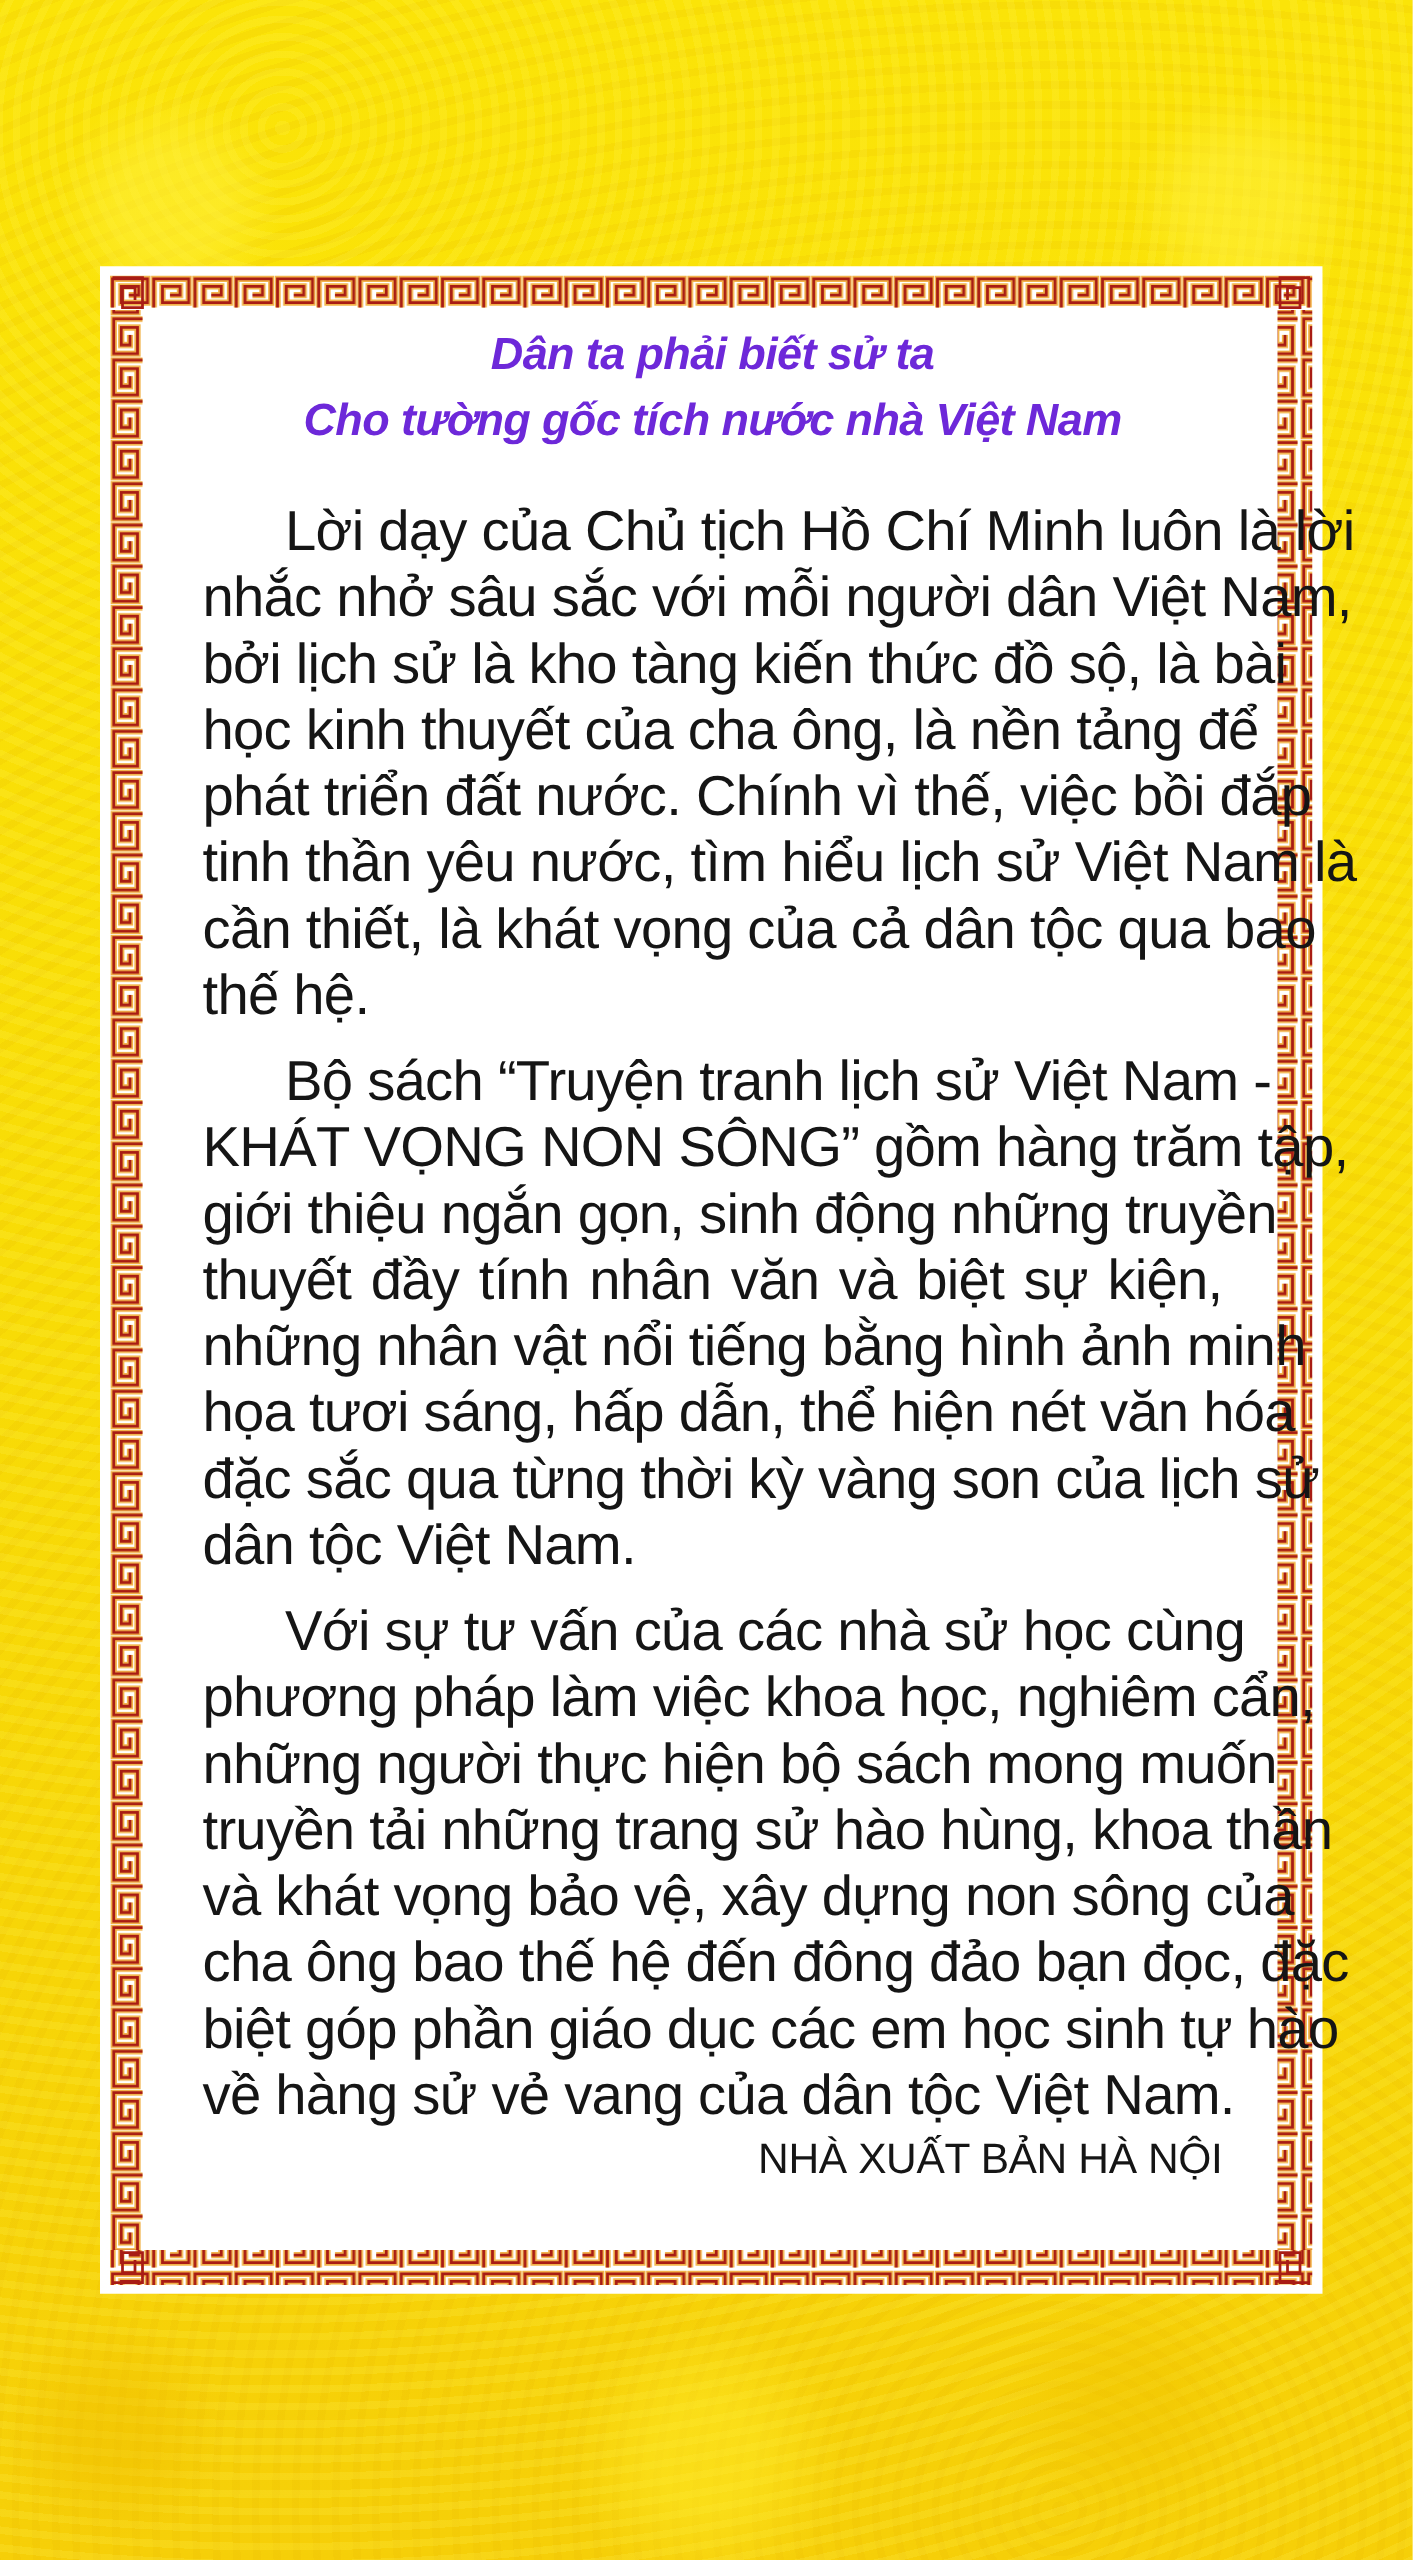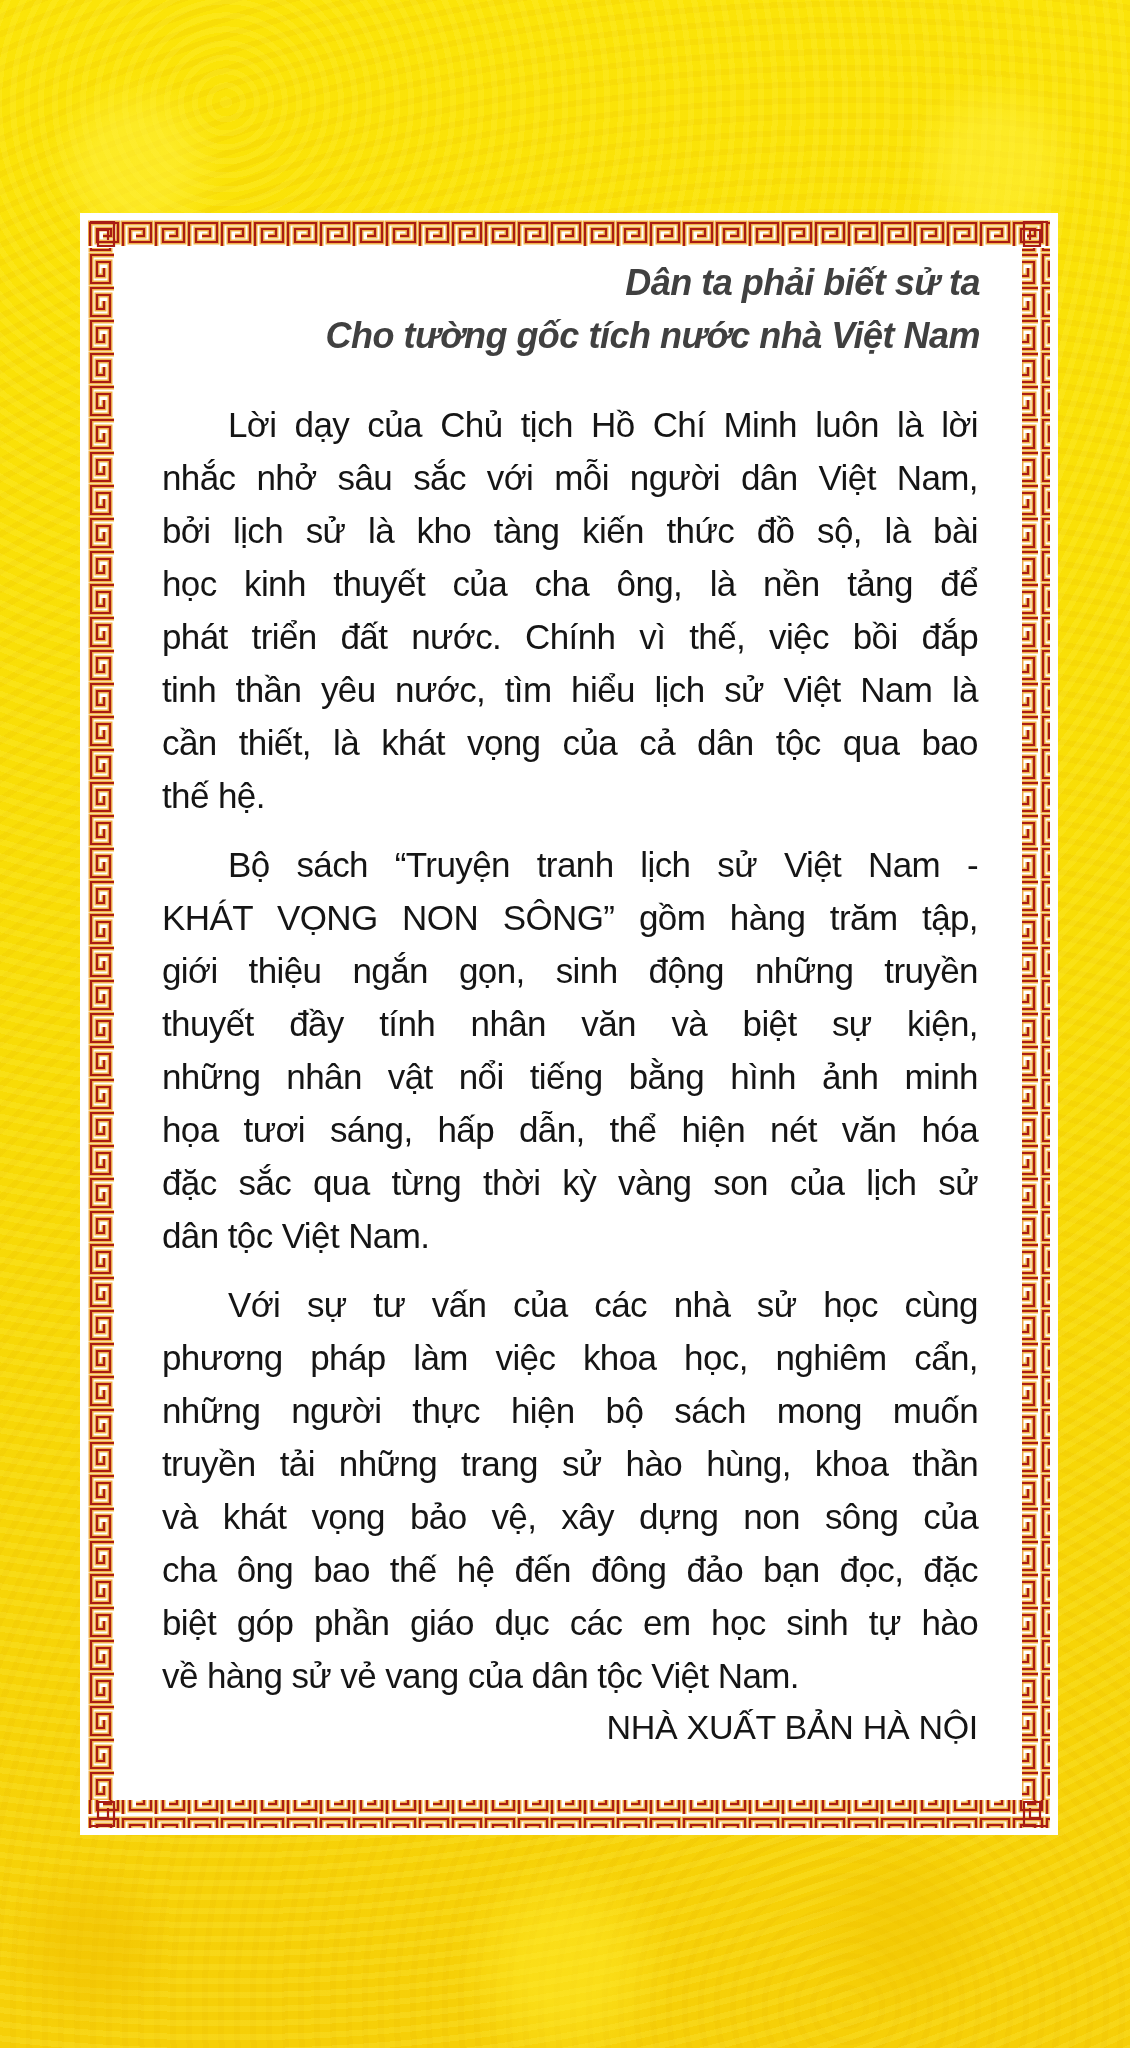--- a/index.html
+++ b/index.html
@@ -22,26 +22,26 @@
   }
   .panel {
     position: absolute; left: 80px; top: 213px; width: 978px; height: 1622px;
     background: #ffffff;
   }
   .border {
     position: absolute; left: 88px; top: 220px; width: 962px; height: 1608px;
   }
   .border svg { width: 100%; height: 100%; display: block; }
   .title {
-    position: absolute; left: 160px; width: 820px; text-align: right;
-    font-weight: bold; font-style: italic; font-size: 36px; color: #404040;
+    position: absolute; left: 160px; width: 820px; text-align: center;
+    font-weight: bold; font-style: italic; font-size: 36px; color: #6d28d9;
     letter-spacing: -0.5px; white-space: nowrap;
   }
   .line {
-    position: absolute; left: 162px; width: 816px; font-size: 35px; color: #151515;
+    position: absolute; left: 162px; width: 816px; font-size: 45px; color: #151515;
     white-space: nowrap; text-align: justify; text-align-last: justify;
     letter-spacing: -0.6px; line-height: 44px;
   }
   .line.indent { left: 228px; width: 750px; }
   .line.last { text-align-last: left; }
   .sig {
     position: absolute; right: 152px; top: 1708px; font-size: 34px; color: #151515;
     white-space: nowrap; letter-spacing: -0.3px;
   }
 </style>

